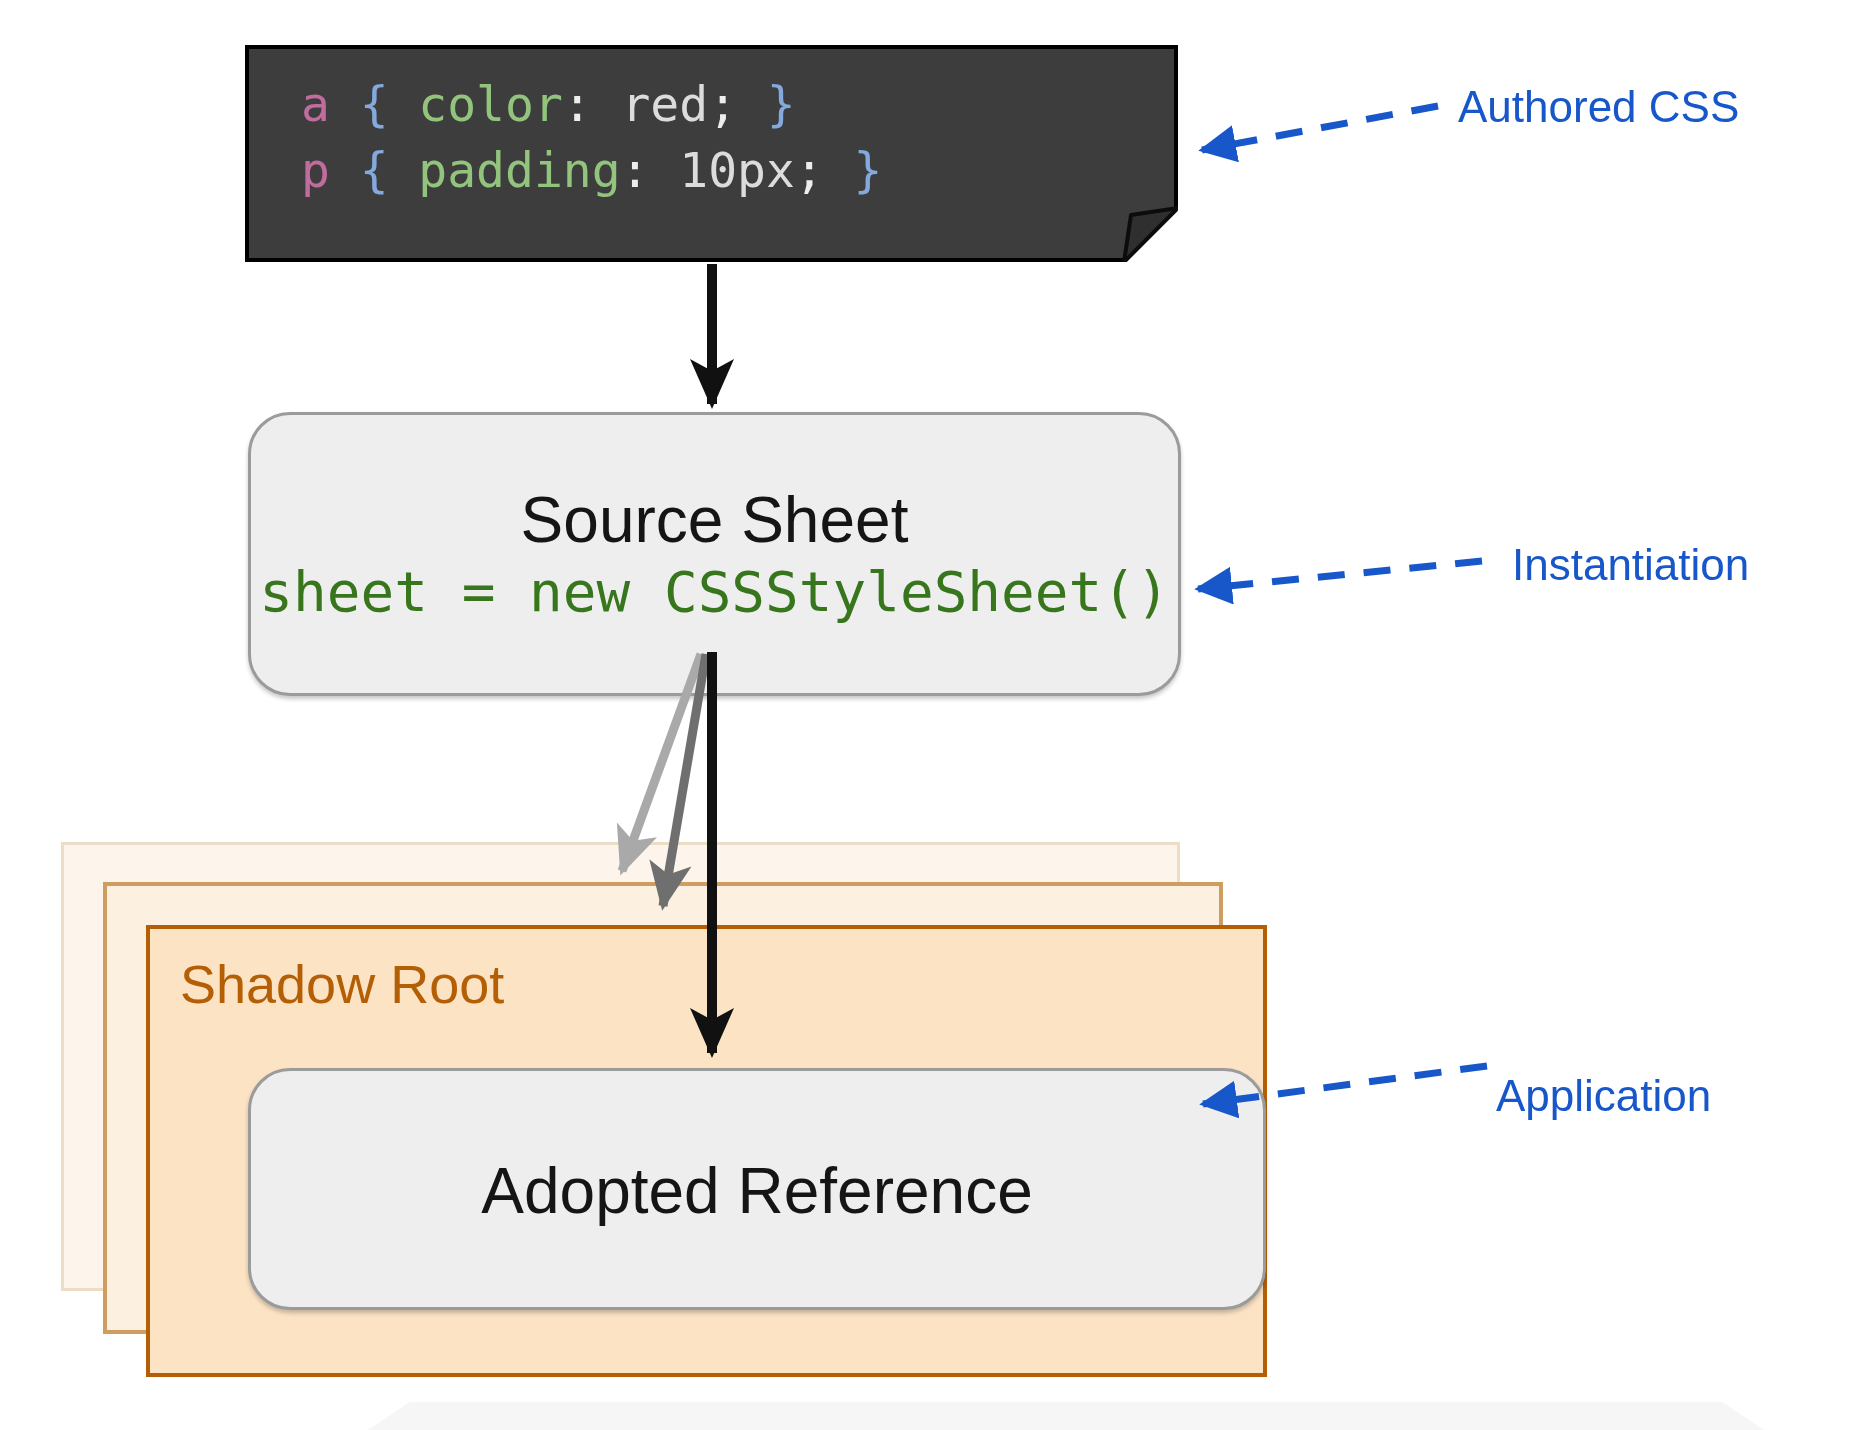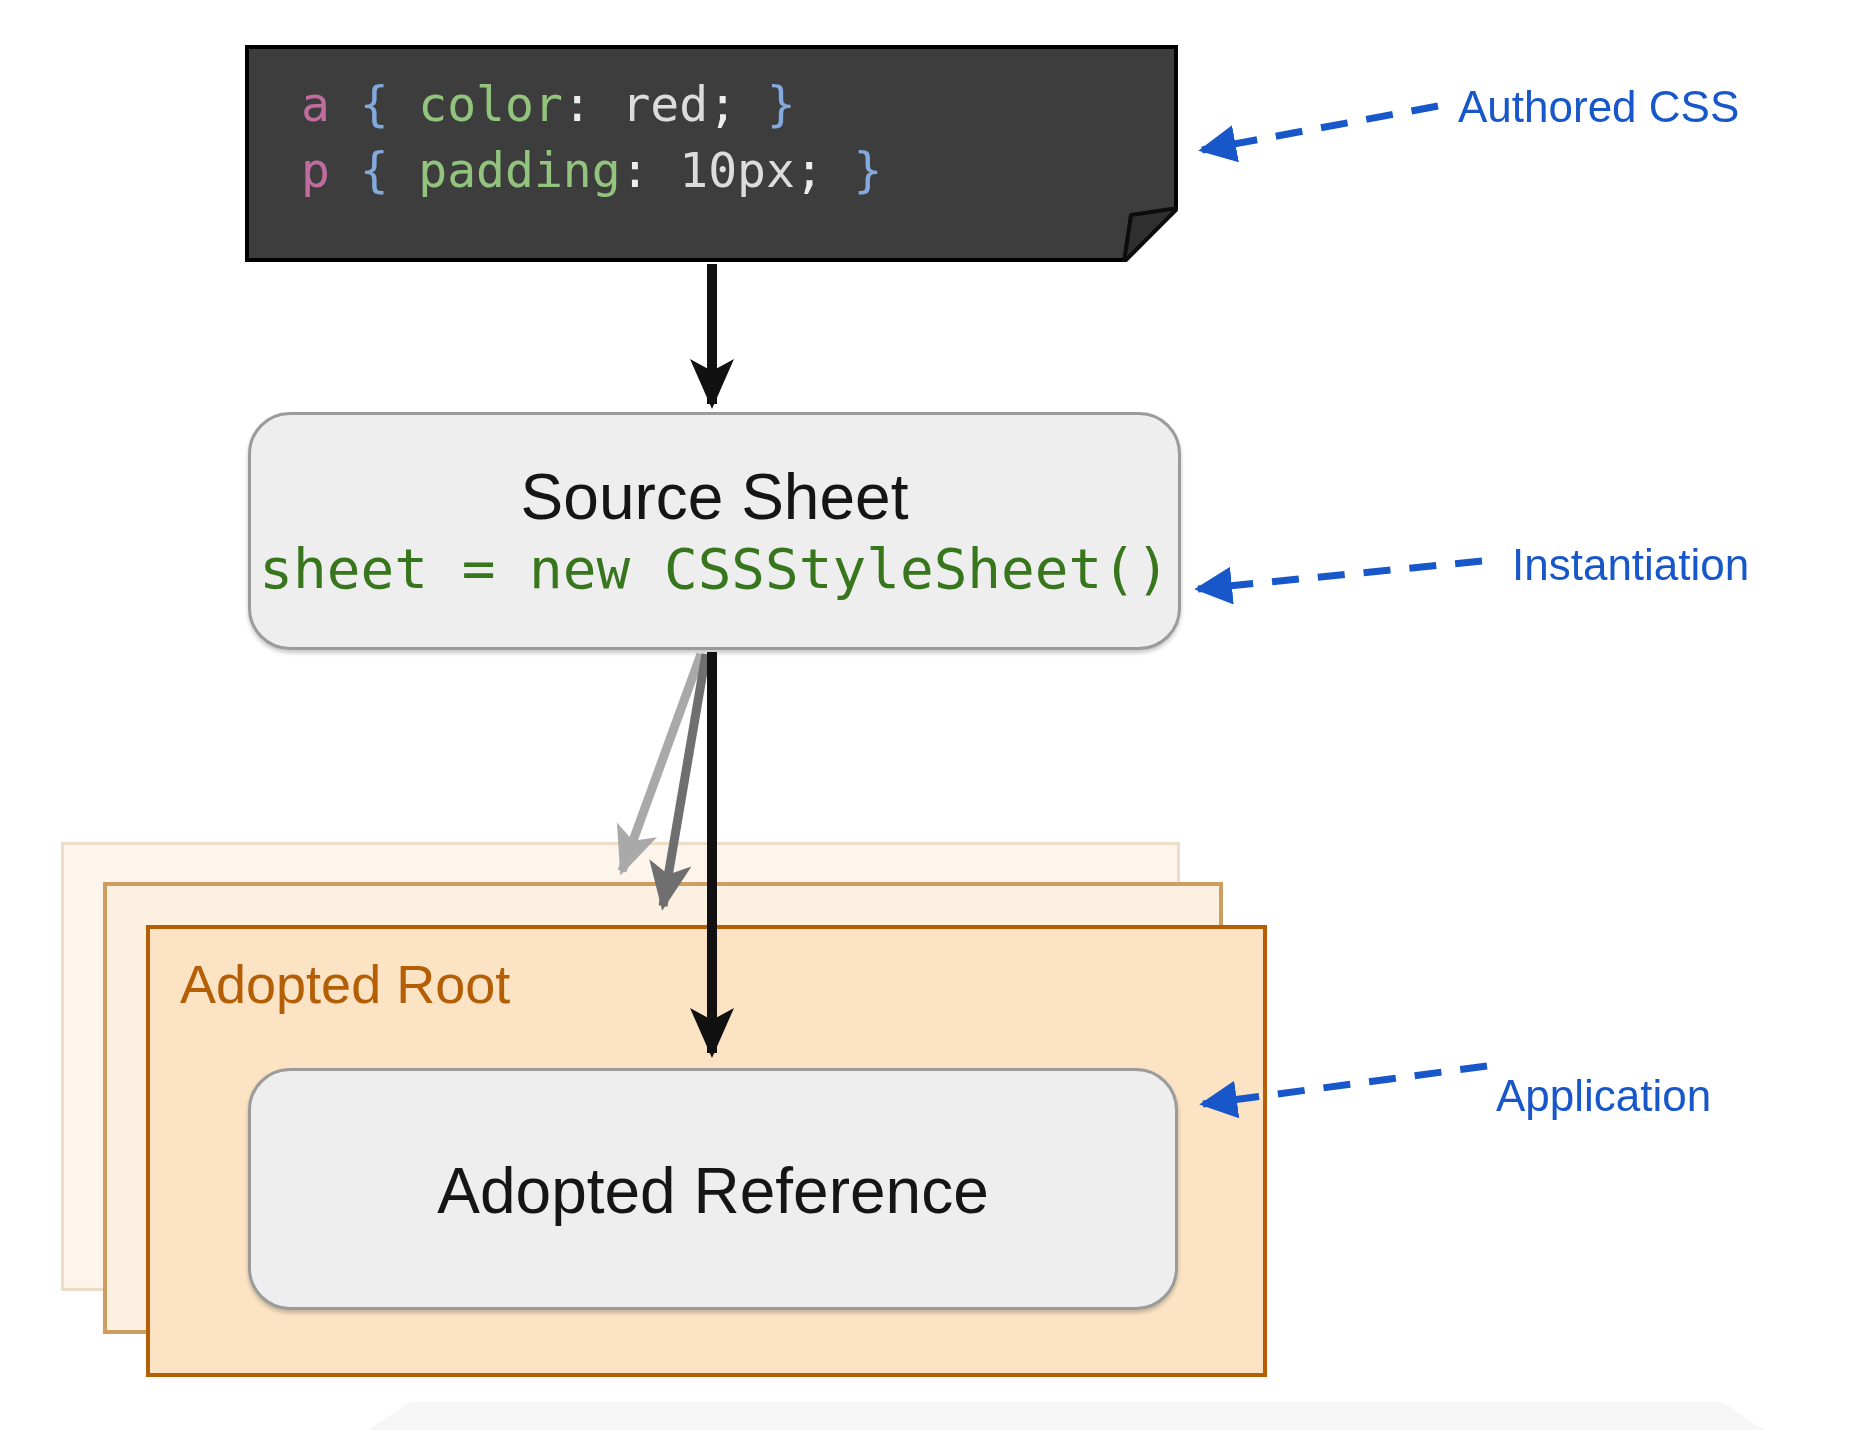--- a/index.html
+++ b/index.html
@@ -33,22 +33,22 @@
   
   .gray-box{
     position:absolute;
     background:#eeeeee;
     border:3px solid #9b9b9b;
     border-radius:42px;
     box-sizing:border-box;
     box-shadow:0 3px 4px rgba(0,0,0,0.22);
     display:flex;flex-direction:column;align-items:center;justify-content:center;
   }
-  #source-sheet{left:248px;top:412px;width:933px;height:238px;padding-top:6px;}
-  #adopted-reference{left:248px;top:1068px;width:930px;height:242px;padding-top:6px;}
+  #source-sheet{left:248px;top:412px;width:933px;height:284px;padding-top:6px;}
+  #adopted-reference{left:248px;top:1068px;width:1018px;height:242px;padding-top:6px;}
   .box-title{
     font-size:64px;line-height:1.12;color:#151515;white-space:nowrap;
   }
   .box-code{
     font-family:"DejaVu Sans Mono", monospace;
     font-size:56px;line-height:1.3;color:var(--code_green,#38761d);white-space:nowrap;
   }
   
   .layer{position:absolute;box-sizing:border-box;}
   #layer-back{
@@ -111,21 +111,21 @@
       <svg width="60" height="60" viewBox="0 0 60 60">
         <polygon points="6,60 60,6 60,60" fill="#ffffff"></polygon>
         <polygon points="6,60 60,6 13,13" fill="#2f2f2f" stroke="#0c0c0c" stroke-width="4" stroke-linejoin="round"></polygon>
       </svg>
     </div>
   </div>
 
   <div class="layer" id="layer-back"></div>
   <div class="layer" id="layer-middle"></div>
   <div class="layer" id="layer-front">
-    <div class="layer-label">Adopted Root</div>
+    <div class="layer-label">Shadow Root</div>
   </div>
 
   <div class="gray-box" id="source-sheet">
     <div class="box-title">Source Sheet</div>
     <div class="box-code">sheet = new CSSStyleSheet()</div>
   </div>
 
   <div class="gray-box" id="adopted-reference">
     <div class="box-title">Adopted Reference</div>
   </div>

